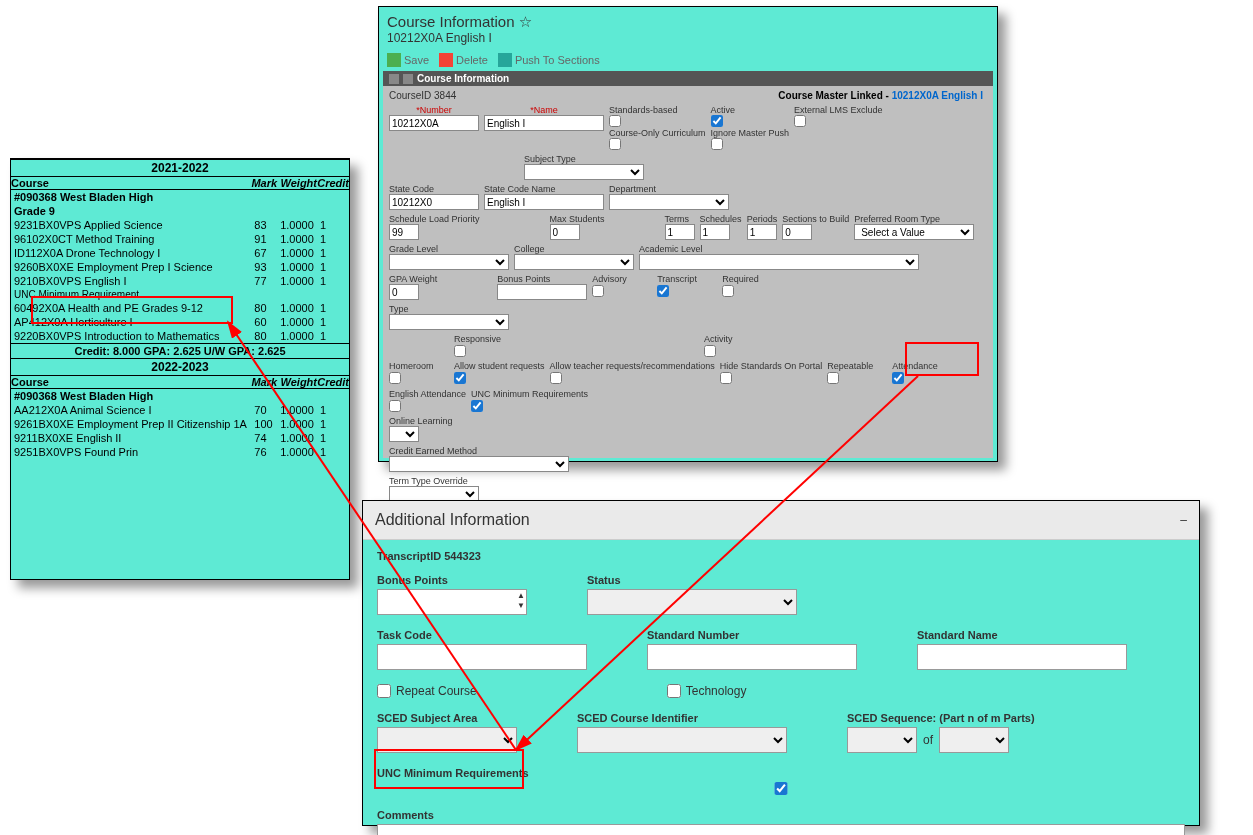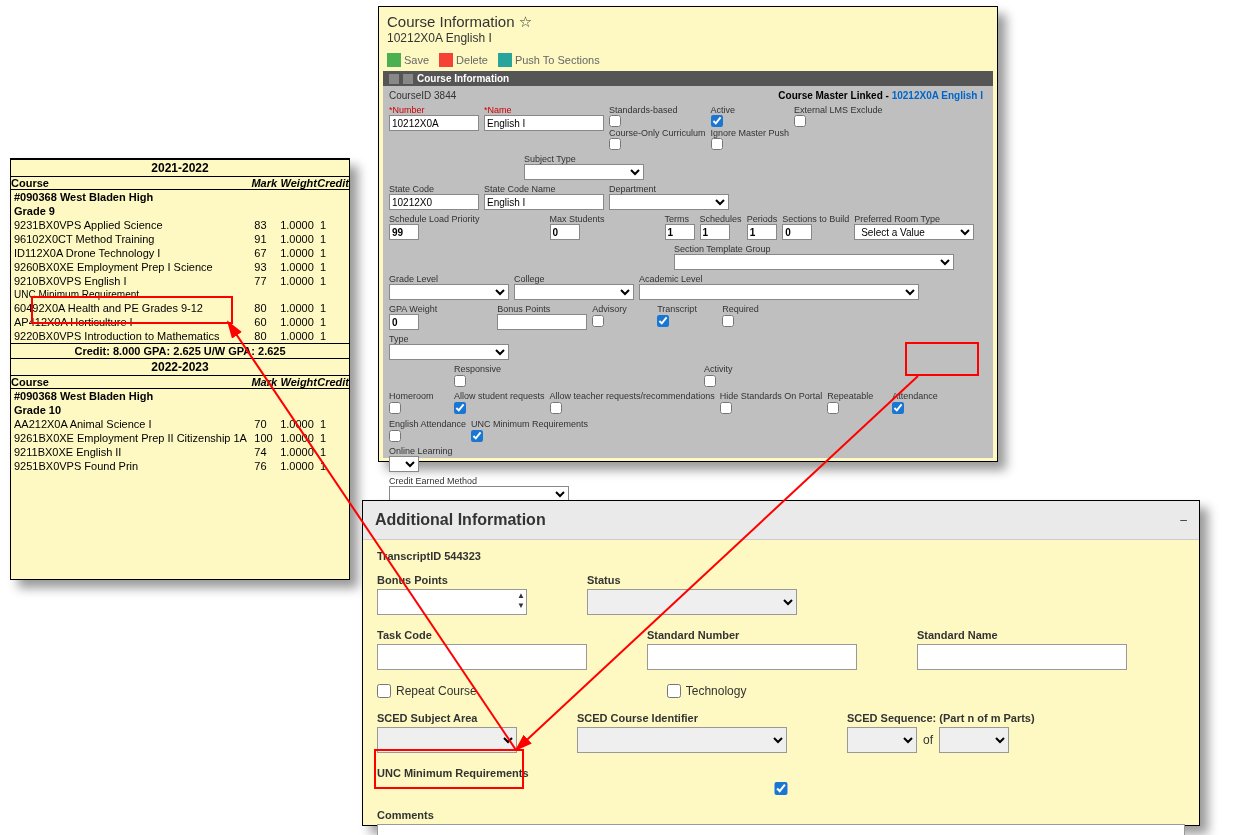--- a/index.html
+++ b/index.html
@@ -1,17 +1,17 @@
 <!DOCTYPE html>
 <html><head>
 <meta charset="utf-8">
 <style>
   * { box-sizing: border-box; margin: 0; padding: 0; }
   body { font-family: Arial, Helvetica, sans-serif; background: #fff; width: 1253px; height: 835px; position: relative; overflow: hidden; }
-  .panel { position: absolute; background: #fef9c3; border: 1px solid #000; box-shadow: 8px 8px 10px rgba(0,0,0,0.4); }
+  .panel { position: absolute; background: #5eead4; border: 1px solid #000; box-shadow: 8px 8px 10px rgba(0,0,0,0.4); }
   
   .transcript { left: 10px; top: 158px; width: 340px; height: 422px; font-size: 11px; color:#000; }
   .transcript table { width: 100%; border-collapse: collapse; }
   .transcript .yr { text-align: center; font-weight: bold; border-top: 1px solid #000; border-bottom: 1px solid #000; font-size: 12px; }
   .transcript th { text-align: left; font-weight: bold; border-bottom: 1px solid #000; }
   .transcript .thRight { text-align: right; font-style: italic; }
   .transcript .school { font-weight: bold; }
   .transcript td { padding: 1px 3px; vertical-align: top; }
   .transcript .grade { font-weight: bold; }
   .transcript .creditline { text-align: center; font-weight: bold; border-top: 1px solid #000; }
@@ -26,35 +26,35 @@
   .ci .tbtn { display:flex; align-items:center; gap:3px; }
   .ci .tbtn .ico { width: 14px; height: 14px; display:inline-block; }
   .ci .tbtn .ico.green { background:#4caf50; }
   .ci .tbtn .ico.red { background:#f44336; }
   .ci .tbtn .ico.teal { background:#26a69a; }
   .ci .darkbar { background:#555; color:#fff; font-weight:bold; padding:2px 6px; margin: 0 4px; font-size:10px; display:flex; align-items:center; gap:4px; }
   .ci .darkbar .sq { width:10px; height:10px; background:#888; display:inline-block; }
   .ci .form { background:#bfbfbf; margin:0 4px; padding:4px 6px 6px 6px; position:relative; height: 372px; }
   .ci .row { display:flex; gap:5px; margin-bottom:4px; flex-wrap:wrap; }
   .ci label { display:block; font-size:9px; color:#333; }
-  .ci .req { color:#c00; }
+  .ci .req { color:#c00;text-align:center; }
   .ci input[type=text], .ci select { font-size:10px; height:16px; border:1px solid #888; background:#fff; padding:0 2px; }
   .ci .w90 { width: 90px; }
   .ci .w120 { width: 120px; }
-  .ci .w30 { width: 30px; font-weight: bold; }
+  .ci .w30 { width: 30px; }
   .ci .cml { font-weight:bold; color:#000; text-align:right; flex:1; padding-right:4px; }
   .ci .cml a { color:#06c; text-decoration:none; }
   .ci .cb { width:12px; height:12px; }
   .ci .cbcol { display:flex; flex-direction:column; align-items:flex-start; gap:1px; font-size:9px; min-width:60px; }
   .ci .cbcol > div { display:flex; flex-direction:column; align-items:flex-start; }
   .ci .redbox2 { border:2px solid #f00; position:absolute; right:14px; top:256px; width:74px; height:34px; pointer-events:none; }
   
   .ai { left: 362px; top: 500px; width: 838px; height: 326px; font-size: 12px; color:#333; }
   .ai .hdr { background:#eaeaea; padding:10px 12px; display:flex; justify-content:space-between; align-items:center; border-bottom:1px solid #ccc; }
-  .ai .hdr h2 { font-size: 16px; font-weight:bold; }
+  .ai .hdr h2 { font-size: 16px; font-weight:normal; }
   .ai .body { padding: 10px 14px; }
   .ai .tid { font-weight:bold; font-size:11px; margin-bottom:12px; }
   .ai .frow { display:flex; gap:60px; margin-bottom:14px; }
   .ai .fcol { display:flex; flex-direction:column; gap:3px; }
   .ai .fcol label { font-weight:bold; font-size:11px; }
   .ai input[type=text], .ai select { height:26px; border:1px solid #999; padding:2px 4px; font-size:12px; }
   .ai .w140 { width: 140px; }
   .ai .w210 { width: 210px; }
   .ai .stepper { position:relative; width:150px; }
   .ai .stepper input { width:100%; }
@@ -150,23 +150,20 @@
     <tr>
       <th>Course</th>
       <th class="thRight">Mark</th>
       <th class="thRight">Weight</th>
       <th class="thRight">Credit</th>
     </tr>
     <tr>
           <td colspan="4" class="school">#090368 West Bladen High</td>
         </tr>
     <tr>
-          <td colspan="4" class="grade">Grade 10</td>
-        </tr>
-    <tr>
           <td>AA212X0A Animal Science I</td>
           <td>70</td>
           <td>1.0000</td>
           <td>1</td>
         </tr>
     <tr>
           <td>9261BX0XE Employment Prep II Citizenship 1A</td>
           <td>100</td>
           <td>1.0000</td>
           <td>1</td>
@@ -259,24 +256,20 @@
       <div style="width:60px"></div>
       <div><label>Max Students</label><input type="text" class="w30" value="0" style=""></div>
       <div style="width:50px"></div>
       <div><label>Terms</label><input type="text" class="w30" value="1" style=""></div>
       <div><label>Schedules</label><input type="text" class="w30" value="1" style=""></div>
       <div><label>Periods</label><input type="text" class="w30" value="1" style=""></div>
       <div><label>Sections to Build</label><input type="text" class="w30" value="0" style=""></div>
       <div><label>Preferred Room Type</label><select class="w120"><option>Select a Value</option></select></div>
     </div>
     <div class="row">
-      <div style="width:280px"></div>
-      <div><label>Section Template Group</label><select style="width:280px"><option></option></select></div>
-    </div>
-    <div class="row">
       <div><label>Grade Level</label><select class="w120"><option></option></select></div>
       <div><label>College</label><select class="w120"><option></option></select></div>
       <div><label>Academic Level</label><select style="width:280px"><option></option></select></div>
     </div>
     <div class="row">
       <div><label>GPA Weight</label><input type="text" class="w30" value="0" style=""></div>
       <div style="width:50px"></div>
       <div><label>Bonus Points</label><input type="text" class="w90" style=""></div>
       <div class="cbcol">
           <label>Advisory</label>

